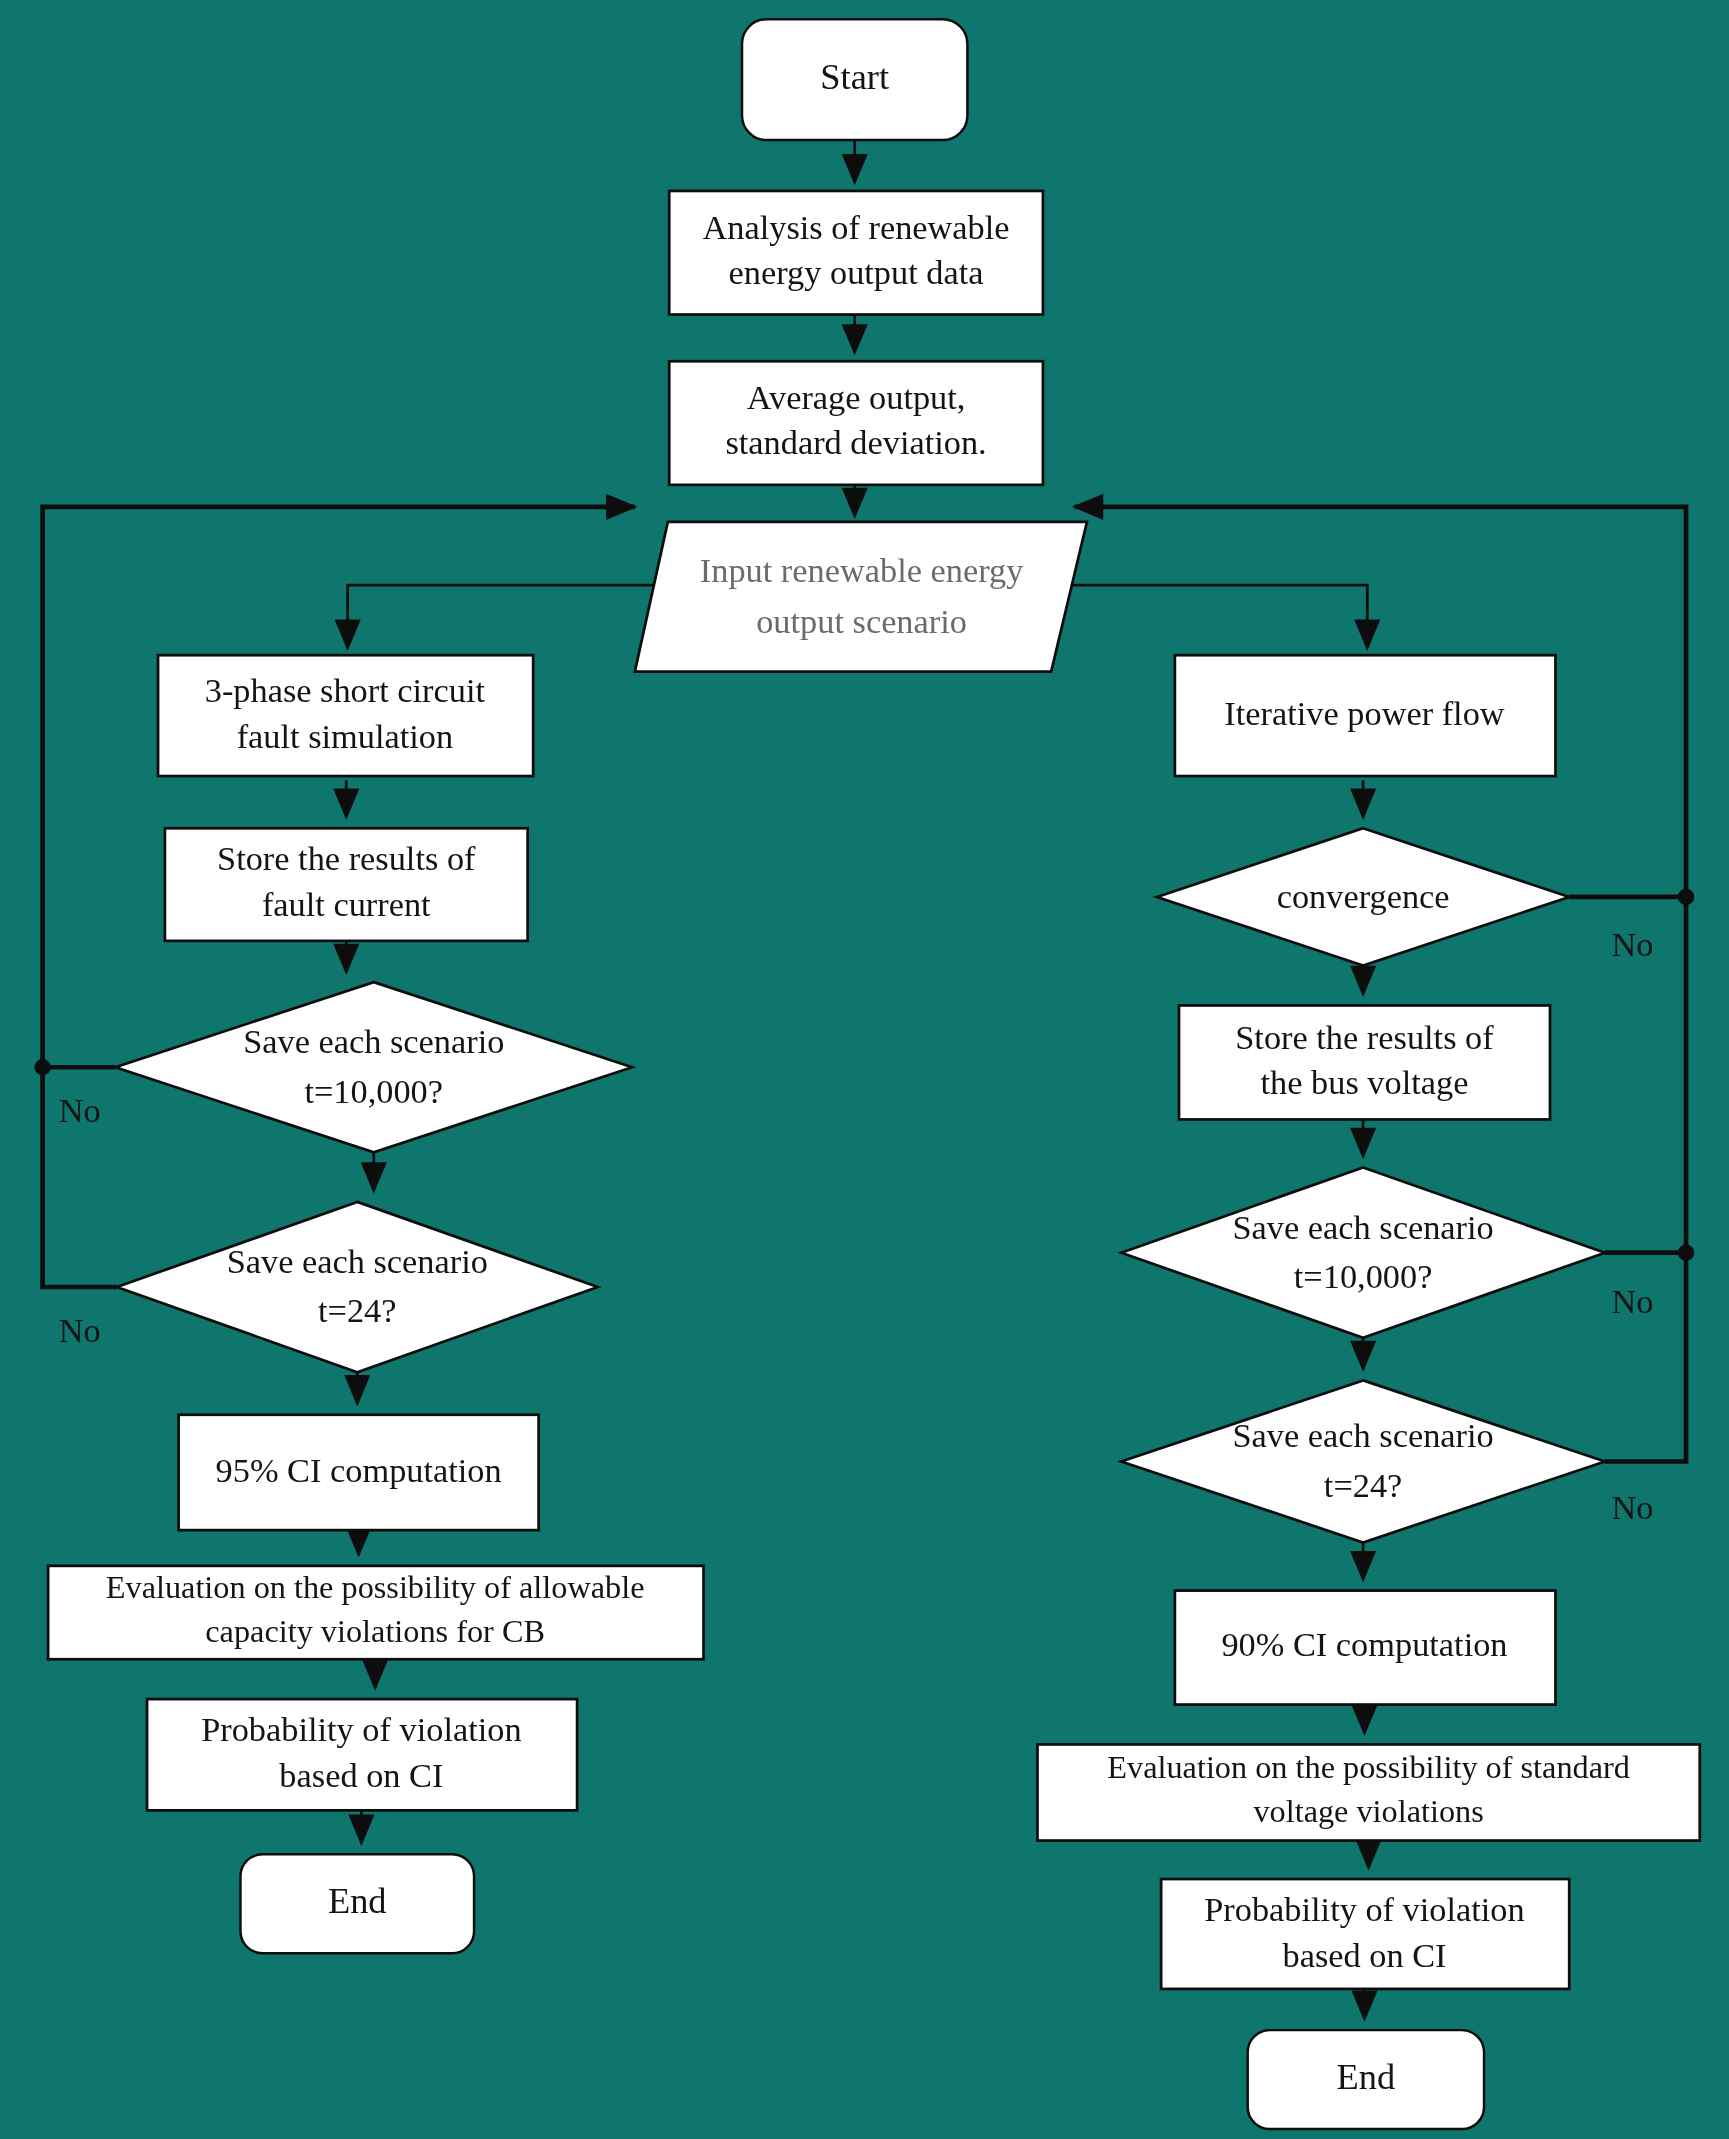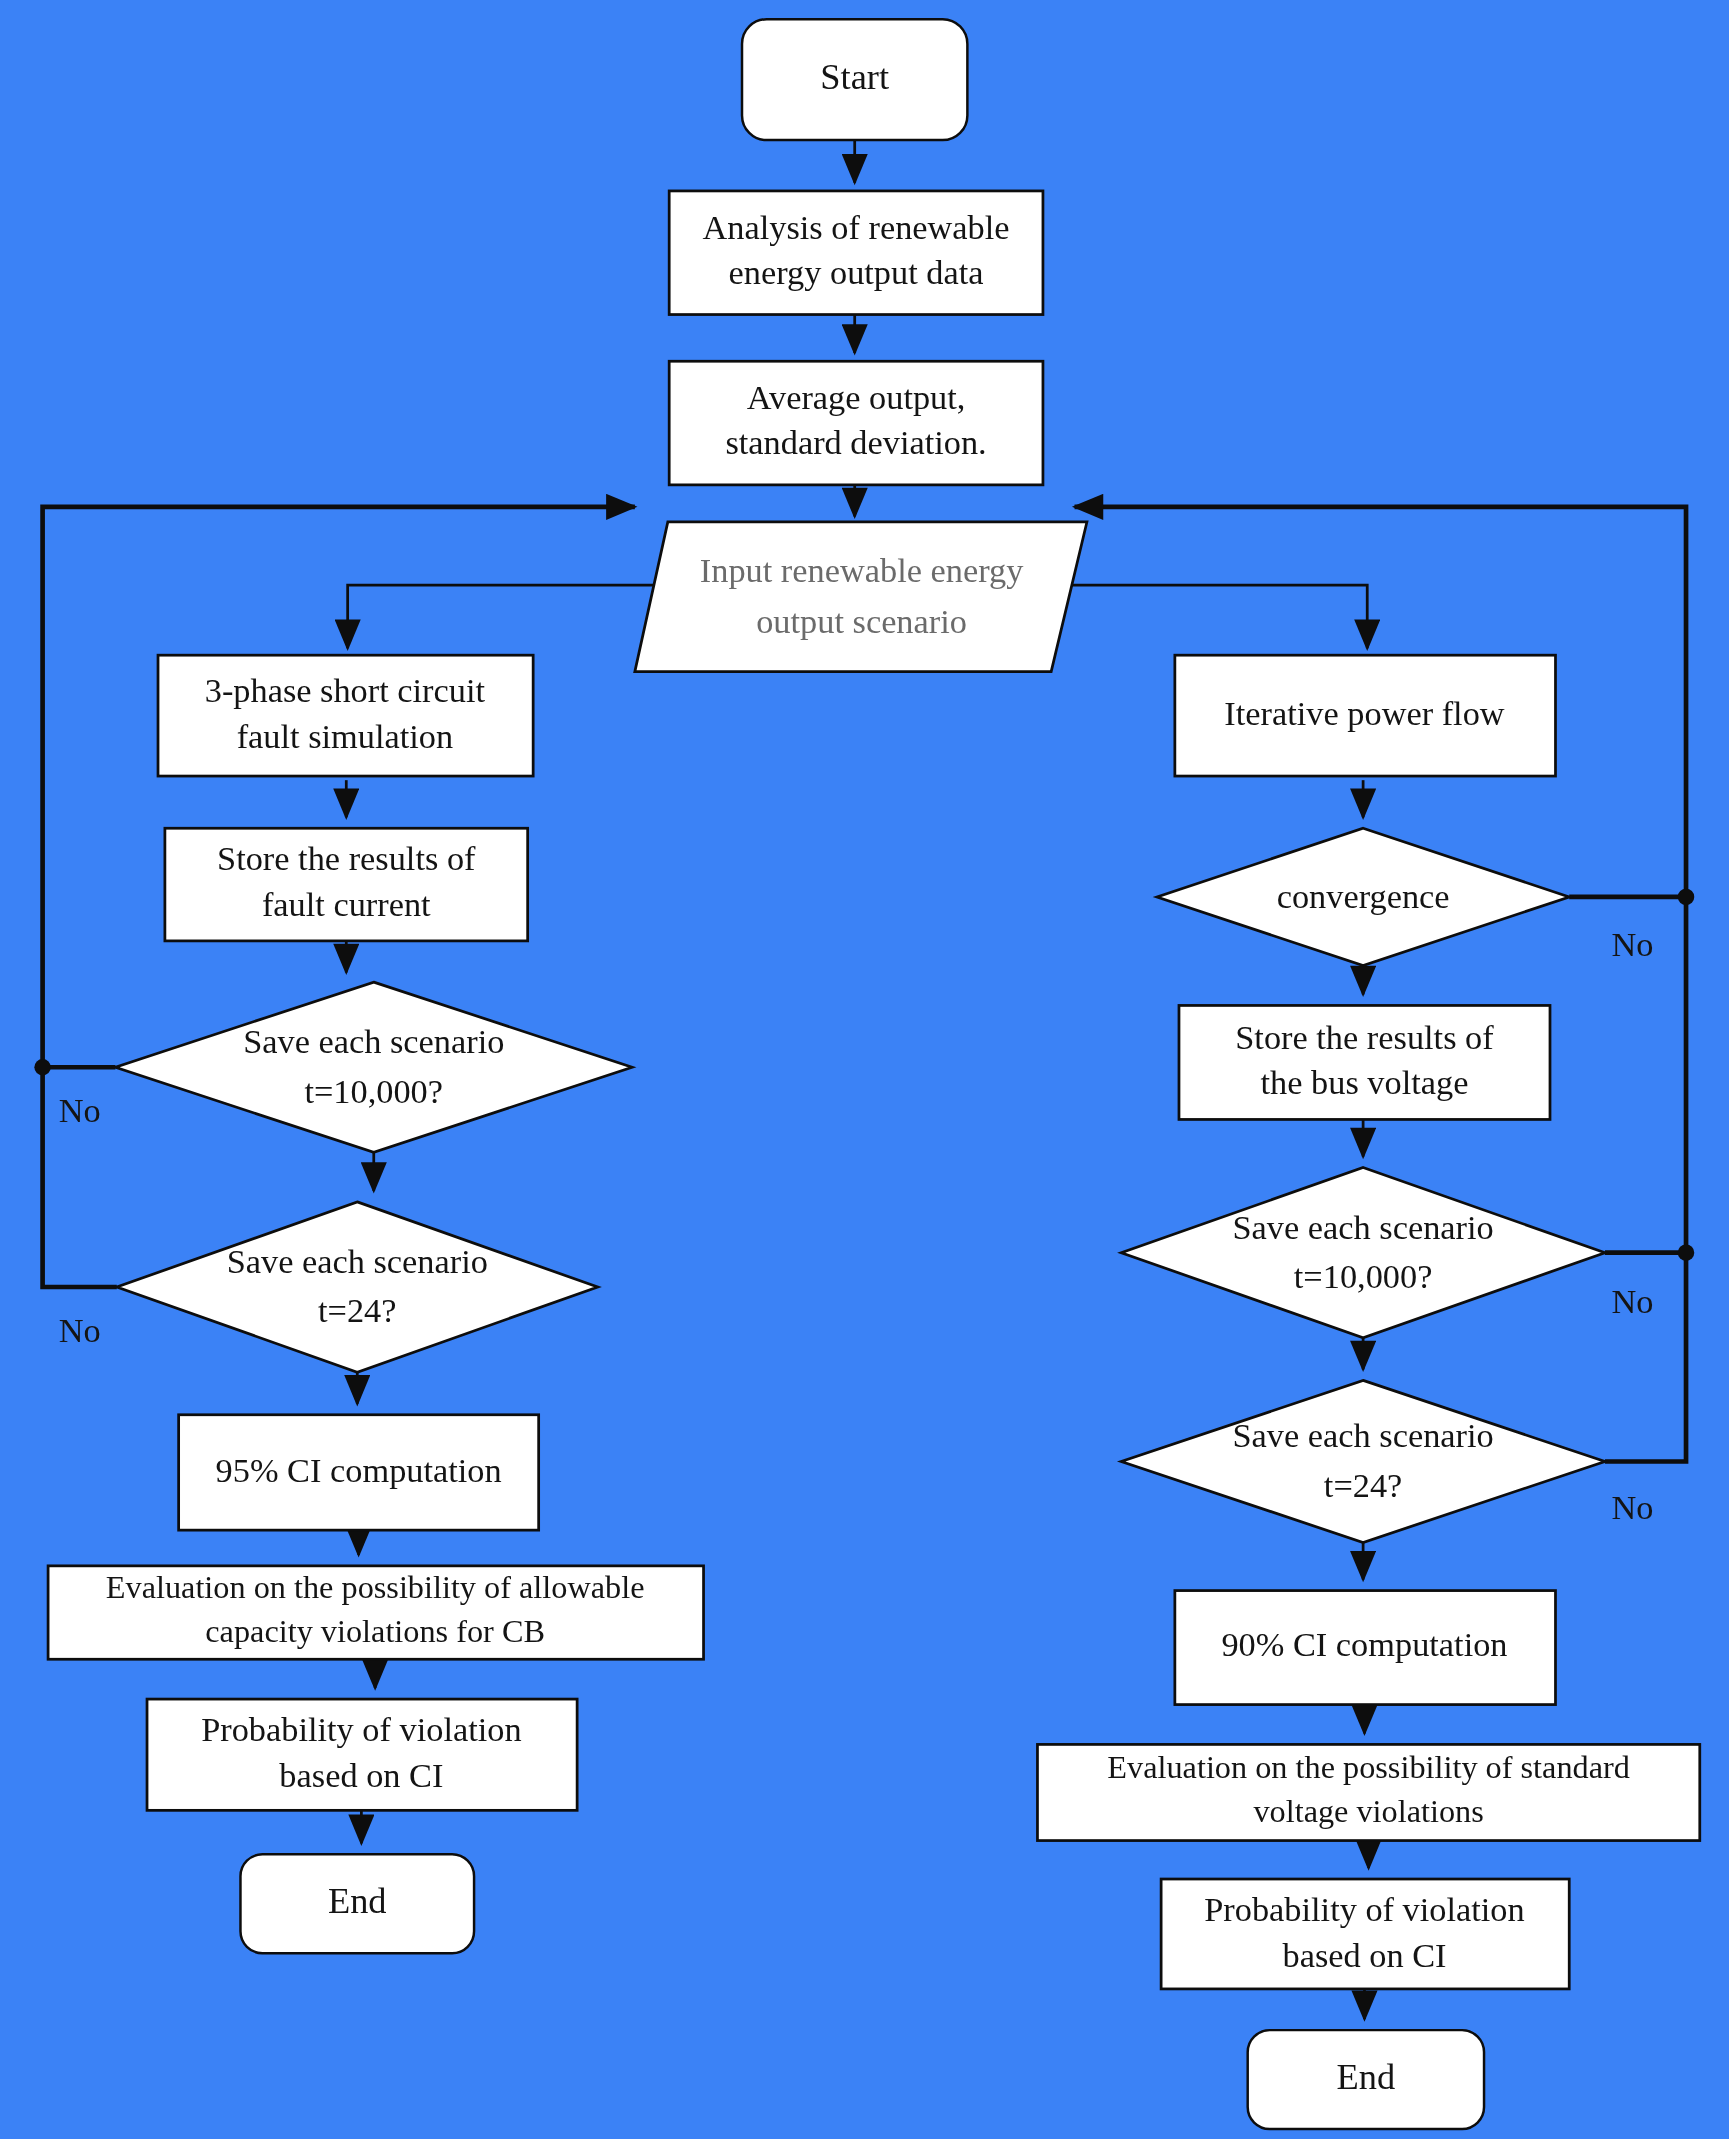--- a/index.html
+++ b/index.html
@@ -1,16 +1,16 @@
 <!DOCTYPE html>
 <html style="font-size:8.8px"><head>
 <meta charset="utf-8">
 <style>
   html, body { margin: 0; padding: 0; background: #ffffff; }
-  .canvas { width: 1730px; height: 2140px; background: #3b82f6; position: relative; }
+  .canvas { width: 1730px; height: 2140px; background: #0f766e; position: relative; }
   svg { display: block; }
   .shape { fill: #ffffff; stroke: #0d0d0d; stroke-width: 2; }
   .shape-thin { stroke-width: 1.8; }
   .edge { fill: none; stroke: #0d0d0d; stroke-width: 2; }
   .edge-thick { fill: none; stroke: #0d0d0d; stroke-width: 3.4; }
   .dot { fill: #0d0d0d; stroke: none; }
   .lbl {
     font-family: "Liberation Serif", "DejaVu Serif", serif;
     font-size: 25px; fill: #141414;
     text-anchor: middle; dominant-baseline: middle;

